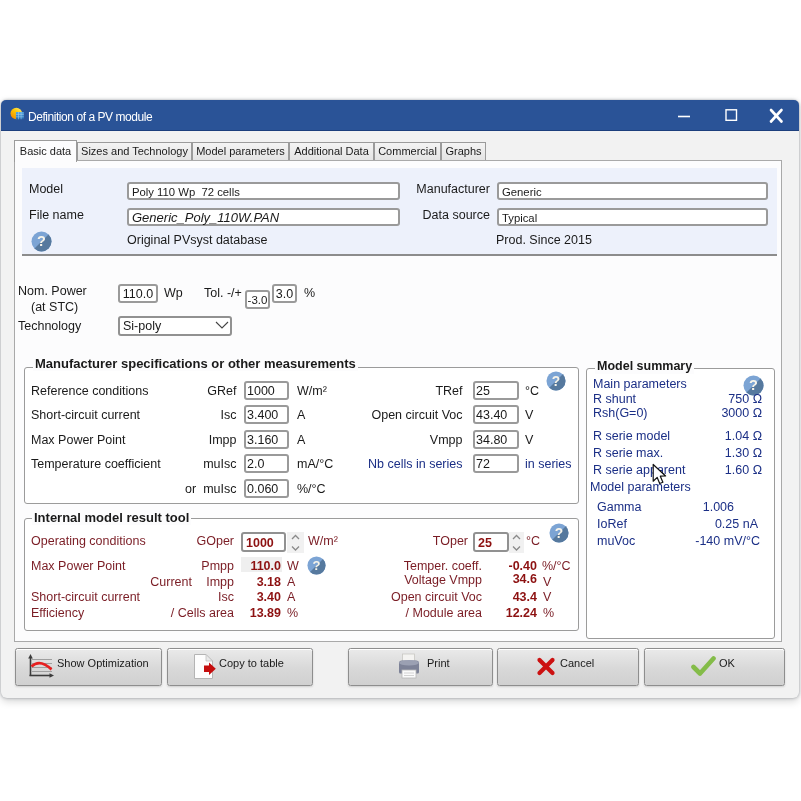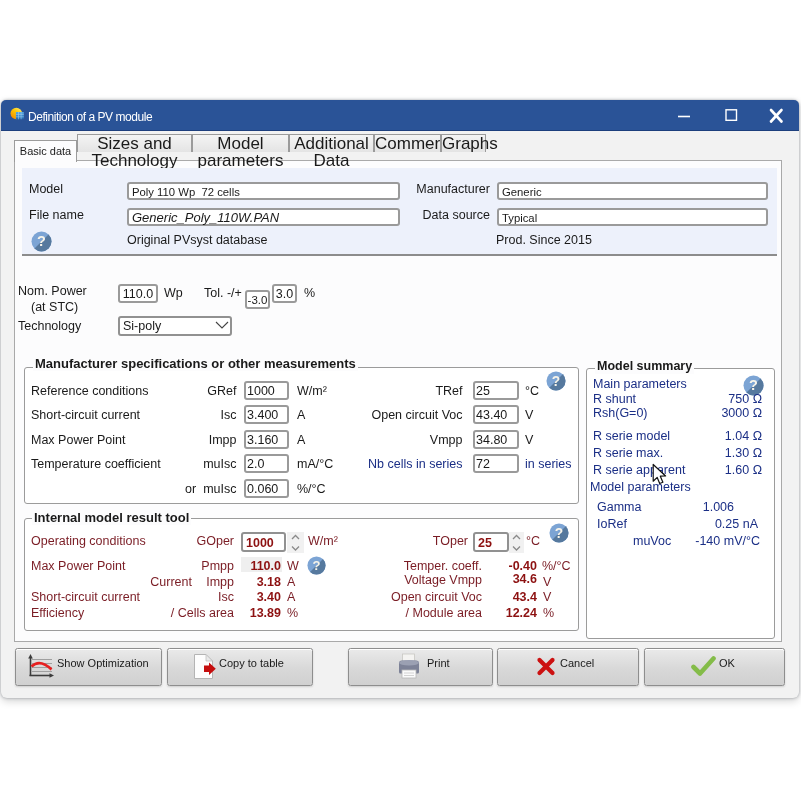--- a/index.html
+++ b/index.html
@@ -13,22 +13,22 @@
   .marv{color:#8d1111;font-weight:bold;}
   .nav{color:#1b2f86;}
   .inp{position:absolute;background:#fff;border:2px solid #9a9a9a;border-radius:3px;
        line-height:17px;height:15px;padding:0;white-space:nowrap;}
   .fs{position:absolute;border:1px solid #9b9b9b;border-radius:3px;background:#fff;}
   .fstitle{position:absolute;background:#fcfcfd;padding:0 2px;
        font-weight:bold;height:15px;line-height:15px;}
   .btn{position:absolute;top:648px;height:36px;border:1px solid #8e8e8e;border-radius:2.5px;
        background:linear-gradient(#eaeaea,#d8d8d8 55%,#d0d0d0);
        box-shadow:inset 0 1px 0 #fff, 0 1px 2px rgba(0,0,0,0.15);}
-  .tab{position:absolute;top:134px;height:17px;line-height:17px;background:#f0f0f0;border:1px solid #9b9b9b;
-       border-bottom:none;text-align:center;font-size:17px;background:linear-gradient(#f4f4f4,#e4e4e4);}
+  .tab{position:absolute;top:142px;height:17px;line-height:17px;background:#f0f0f0;border:1px solid #9b9b9b;
+       border-bottom:none;text-align:center;font-size:11px;background:linear-gradient(#f4f4f4,#e4e4e4);}
 </style>
 </head>
 <body>
 
 <div class="a" style="left:1px;top:100px;width:798px;height:598px;background:#f2f2f2;
      border-radius:6px;box-shadow:0 0 3px rgba(90,95,105,0.55), 0 3px 9px rgba(0,0,0,0.18);"></div>
 
 <div class="a" style="left:1px;top:100px;width:798px;height:31px;background:#2a5397;border-radius:5px 5px 0 0;box-shadow:inset 0 -1px 0 #1d3f7d;"></div>
 <svg class="a" style="left:9px;top:105px" width="16" height="17" viewBox="0 0 16 17">
   <defs>
@@ -230,21 +230,21 @@
 <div class="t ra b nav" style="left:662px;top:428px;width:100px;">1.04 Ω</div>
 <div class="t nav" style="left:593px;top:445px;">R serie max.</div>
 <div class="t ra b nav" style="left:662px;top:445px;width:100px;text-align:right;">1.30 Ω</div>
 <div class="t nav" style="left:593px;top:462px;">R serie apparent</div>
 <div class="t ra b nav" style="left:662px;top:462px;width:100px;">1.60 Ω</div>
 <div class="t b nav" style="left:590px;top:479px;">Model parameters</div>
 <div class="t nav" style="left:597px;top:499px;">Gamma</div>
 <div class="t ra b nav" style="left:634px;top:499px;width:100px;">1.006</div>
 <div class="t nav" style="left:597px;top:516px;">IoRef</div>
 <div class="t ra b nav" style="left:658px;top:516px;width:100px;">0.25 nA</div>
-<div class="t nav" style="left:597px;top:533px;margin-left:36px;">muVoc</div>
+<div class="t nav" style="left:597px;top:533px;">muVoc</div>
 <div class="t ra b nav" style="left:660px;top:533px;width:100px;">-140 mV/°C</div>
 
 <svg class="a" style="left:652px;top:463px;z-index:5" width="15" height="22" viewBox="0 0 15 22">
   <polygon points="1.2,1.5 1.2,18.2 5.2,14.4 7.7,20.5 10.9,19.2 8.3,13.2 13.6,13 " fill="#fff" stroke="#111" stroke-width="1.2" stroke-linejoin="round"></polygon>
 </svg>
 
 <div class="btn" style="left:15px;width:145px;"></div>
 <div class="btn" style="left:167px;width:144px;"></div>
 <div class="btn" style="left:348px;width:143px;"></div>
 <div class="btn" style="left:497px;width:140px;"></div>

